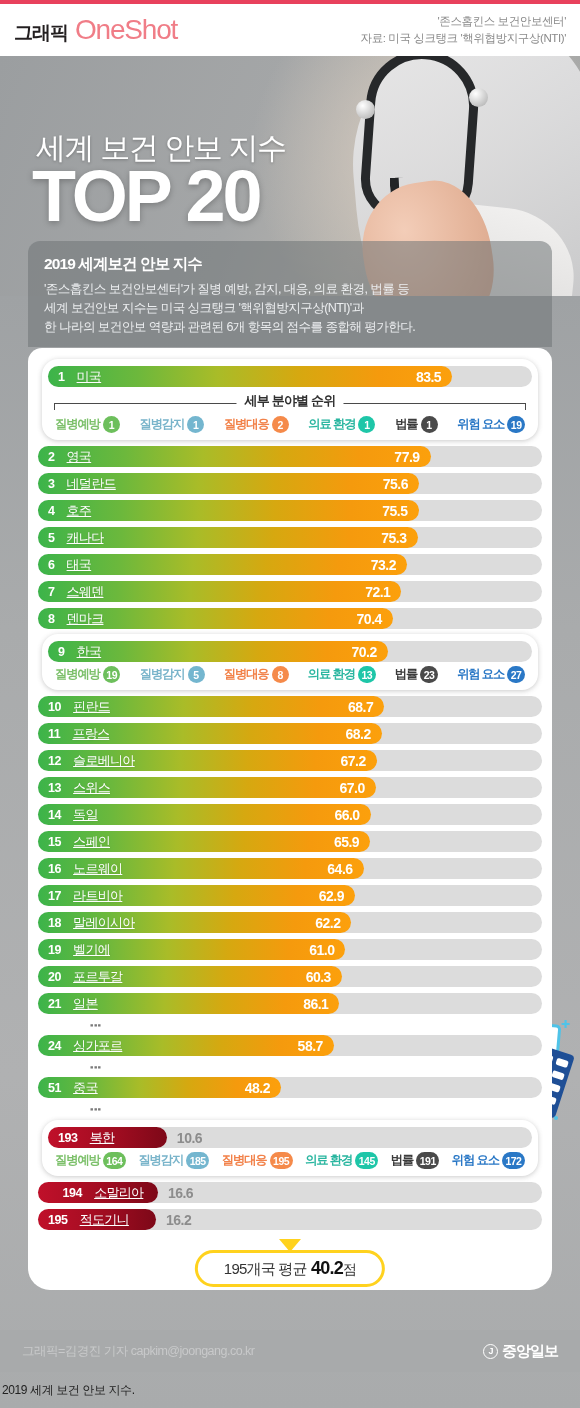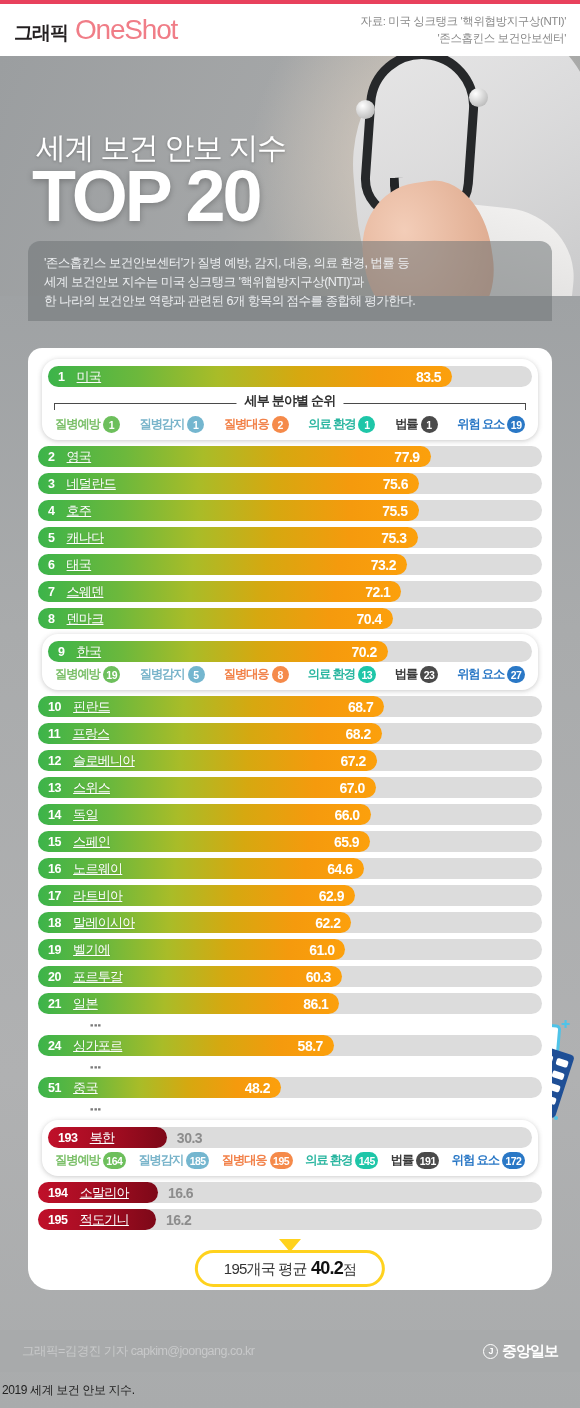--- a/index.html
+++ b/index.html
@@ -331,22 +331,22 @@
 
 <div id="page">
 
   <div class="brandbar">
     <div class="redline"></div>
     <div class="brand-left">
       <span class="brand-graphic">그래픽</span>
       <span class="brand-oneshot">OneShot</span>
     </div>
     <div class="source">
+      <div>'존스홉킨스 보건안보센터'</div>
       <div>자료: 미국 싱크탱크 '핵위협방지구상(NTI)'</div>
-      <div>'존스홉킨스 보건안보센터'</div>
     </div>
   </div>
 
   <div class="hero">
     <div class="doc-coat"></div>
     <div class="doc-coat2"></div>
     <div class="stetho-tube"></div>
     <div class="stetho-ear ear1"></div>
     <div class="stetho-ear ear2"></div>
     <div class="stetho-tube2"></div>
@@ -356,20 +356,21 @@
     <div class="hand"></div>
     <div class="chestpiece"></div>
 
     <div class="hero-kr">세계 보건 안보 지수</div>
     <div class="hero-top20">TOP 20</div>
   </div>
 
   <div class="panelbg"></div>
 
   <div class="descbox">
+    <div class="desc-title">2019 세계보건 안보 지수</div>
     <div class="desc-line">'존스홉킨스 보건안보센터'가 질병 예방, 감지, 대응, 의료 환경, 법률 등</div>
     <div class="desc-line">세계 보건안보 지수는 미국 싱크탱크 '핵위협방지구상(NTI)'과</div>
     <div class="desc-line">한 나라의 보건안보 역량과 관련된 6개 항목의 점수를 종합해 평가한다.</div>
   </div>
 
   <div class="illus">
     <div class="bigcirc"></div>
     <div class="ring"></div>
     <div class="clip">
       <div class="cliptop"></div>
@@ -734,21 +735,21 @@
         </div>
         <div class="hlcard">
           <div class="row">
             <div class="track">
               <div class="fill red" style="width: 24.625%;">
                 <div class="left-grp">
                   <span class="rank">193</span>
                   <span class="cname">북한</span>
                 </div>
               </div>
-              <span class="score-out" style="left: 26.625%;">30.3</span>
+              <span class="score-out" style="left: 26.625%;">10.6</span>
             </div>
           </div>
           <div class="cats">
             <div class="cat">
               <span class="cat-label" style="color: rgb(124, 192, 106);">질병예방</span>
               <span class="badge" style="background: rgb(109, 191, 92);">164</span>
             </div>
             <div class="cat">
               <span class="cat-label" style="color: rgb(121, 180, 202);">질병감지</span>
               <span class="badge" style="background: rgb(116, 182, 207);">185</span>
@@ -766,21 +767,21 @@
               <span class="badge" style="background: rgb(74, 74, 74);">191</span>
             </div>
             <div class="cat">
               <span class="cat-label" style="color: rgb(42, 120, 198);">위험 요소</span>
               <span class="badge" style="background: rgb(42, 120, 198);">172</span>
             </div>
           </div>
         </div>
         <div class="row">
           <div class="track">
-            <div class="fill red" style="width: 23.77%;">
+            <div class="fill red" style="width: 23.77%; justify-content: center;">
               <div class="left-grp">
                 <span class="rank">194</span>
                 <span class="cname">소말리아</span>
               </div>
             </div>
             <span class="score-out" style="left: 25.77%;">16.6</span>
           </div>
         </div>
         <div class="row">
           <div class="track">

